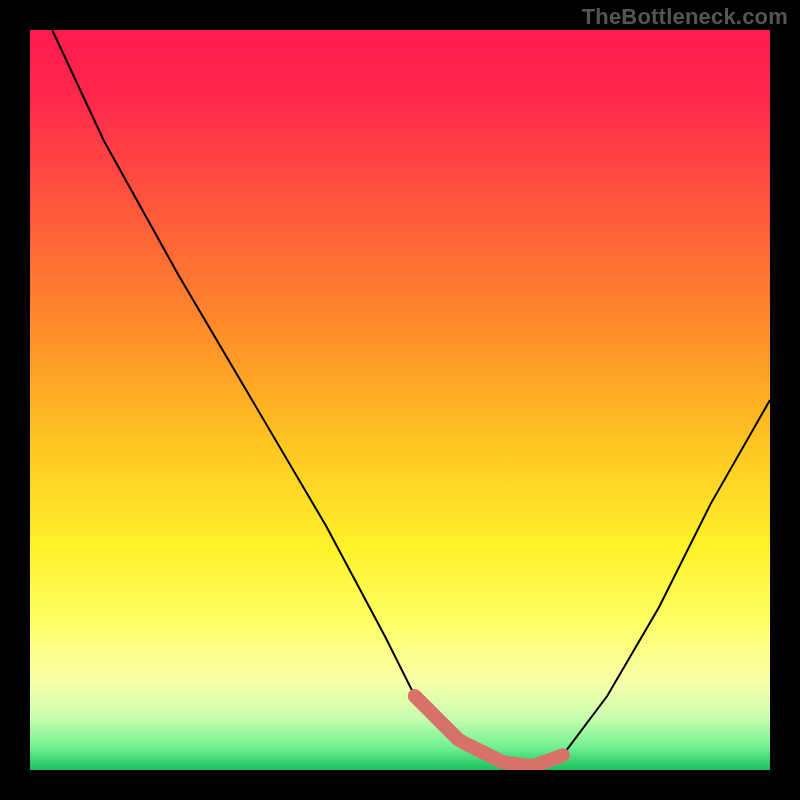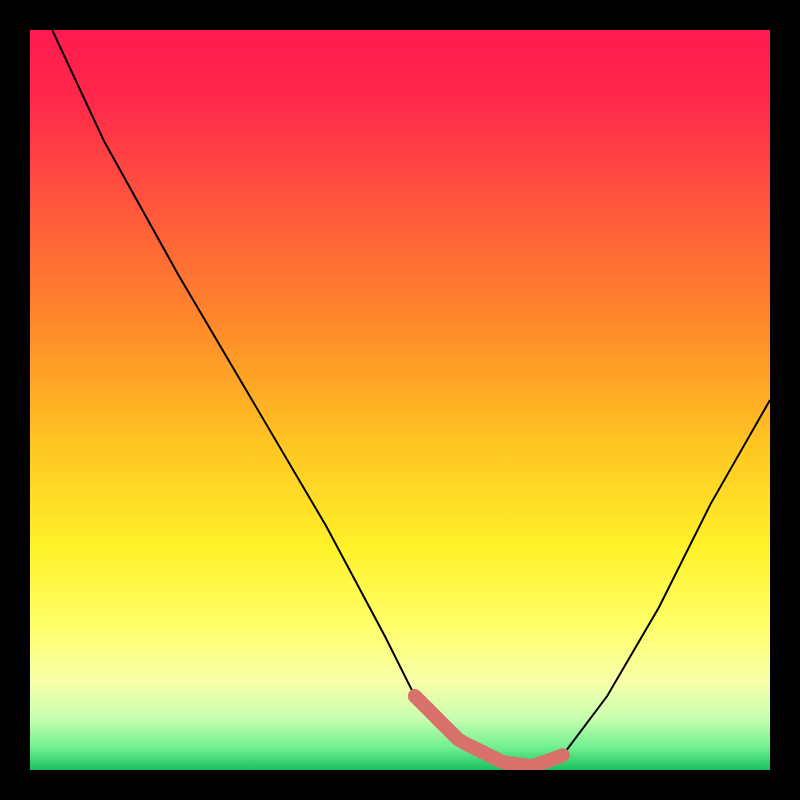--- a/index.html
+++ b/index.html
@@ -32,20 +32,21 @@
     color: #555;
     font-size: 22px;
     font-weight: 600;
     letter-spacing: 0.2px;
   }
 </style>
 </head>
 <body>
 
 <div class="frame">
+  <div class="attribution">TheBottleneck.com</div>
 
   <div class="plot">
     <svg id="chart-svg" viewBox="0 0 740 740" width="740" height="740">
       <defs>
         <linearGradient id="bgGrad" x1="0" y1="0" x2="0" y2="1">
             <stop offset="0%" stop-color="#ff1a4f"></stop>
             <stop offset="10%" stop-color="#ff2a4a"></stop>
             <stop offset="25%" stop-color="#ff5a3a"></stop>
             <stop offset="40%" stop-color="#ff8a2a"></stop>
             <stop offset="55.00000000000001%" stop-color="#ffc222"></stop>

